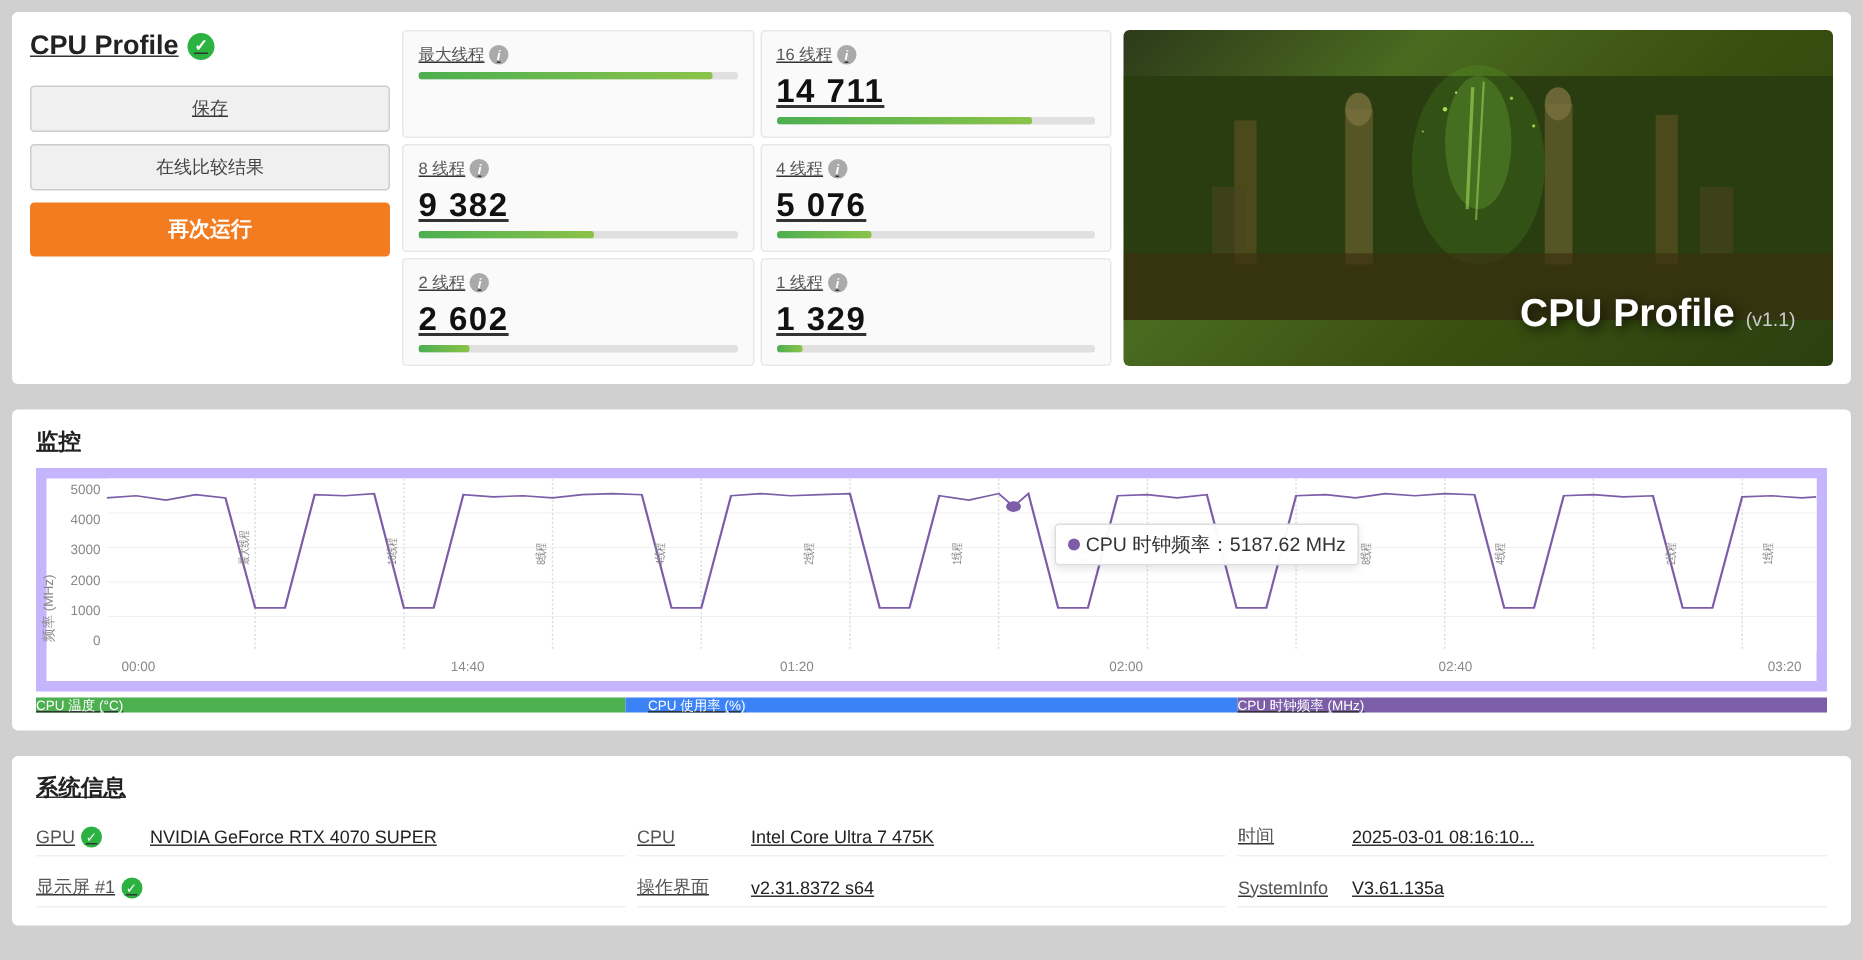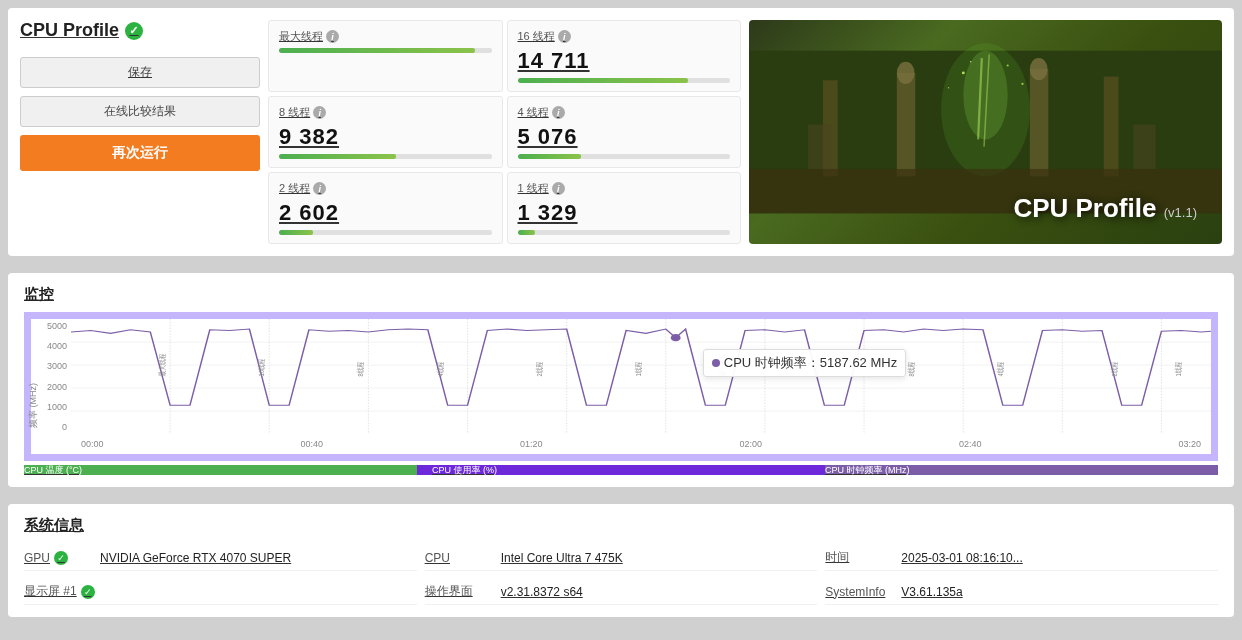--- a/index.html
+++ b/index.html
@@ -273,21 +273,21 @@
       flex: 1;
       height: 10px;
       display: flex;
       align-items: center;
       justify-content: flex-start;
       font-size: 9px;
       color: white;
     }
 
     .legend-green { background: #4caf50; }
-    .legend-dark { background: #6d28d9; padding-left: 15px; }
+    .legend-dark { background: #3b82f6; padding-left: 15px; }
     .legend-purple { background: #7b5ea7; }
 
     
     .sysinfo-section {
       background: #fff;
       border-radius: 4px;
       padding: 12px 16px;
     }
 
     .sysinfo-title {
@@ -511,21 +511,21 @@
 
         
         <div class="tooltip-box">
           <span class="tooltip-dot"></span>
           <span>CPU 时钟频率：5187.62 MHz</span>
         </div>
       </div>
 
       <div class="chart-x-axis">
         <span>00:00</span>
-        <span>00:40</span>
+        <span>14:40</span>
         <span>01:20</span>
         <span>02:00</span>
         <span>02:40</span>
         <span>03:20</span>
       </div>
     </div>
 
     <div class="chart-legend">
       <div class="legend-item legend-green">
         <span>CPU 温度 (°C)</span>

